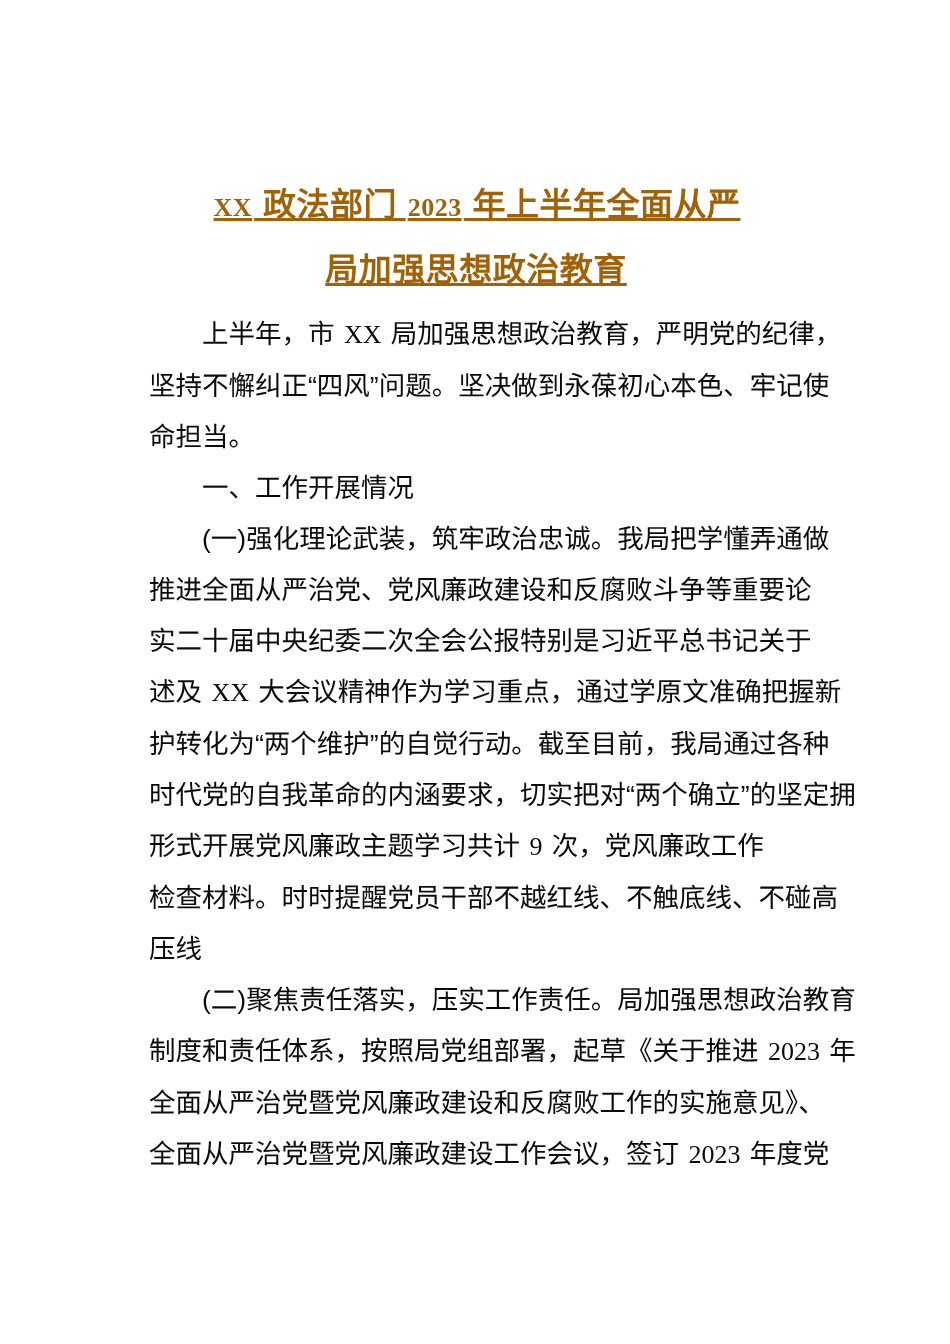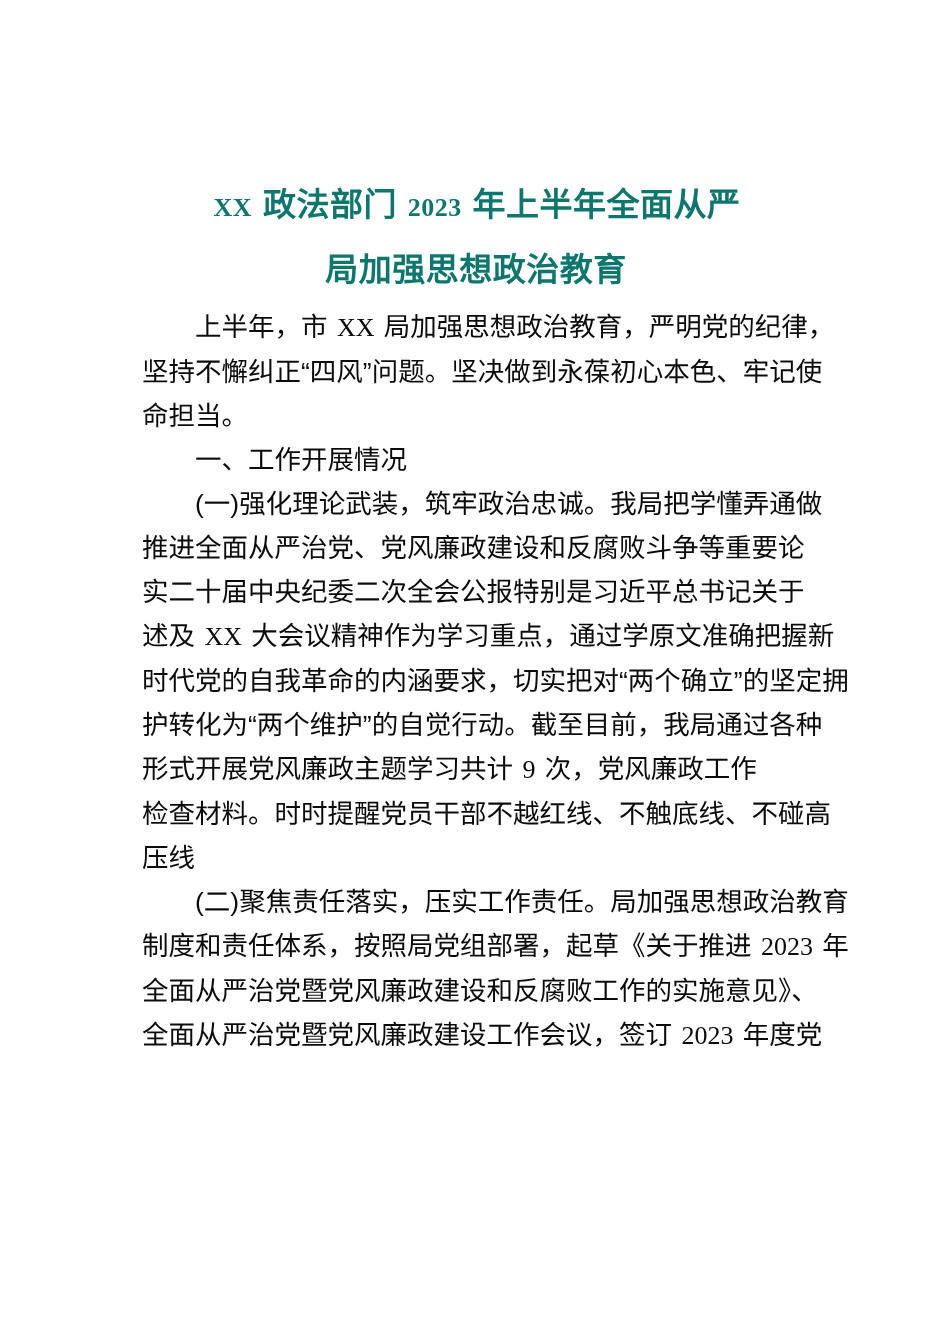--- a/index.html
+++ b/index.html
@@ -20,42 +20,43 @@
   
   .doc-title {
     position: absolute;
     left: 142px;
     top: 152px;
     width: 668px;
     text-align: center;
     font-family: "Liberation Serif", "DejaVu Serif", serif;
     font-size: 33px;
     line-height: 62px;
-    color: #0f766e;
+    color: #a16207;
     letter-spacing: 0.5px;
     white-space: nowrap;
+    text-decoration: underline;
   }
   .doc-title .tline {
     display: block;
   }
 
   
   .body-text {
     position: absolute;
     left: 142px;
     top: 305px;
     width: 670px;
     font-family: "Liberation Sans", "DejaVu Sans", sans-serif;
     font-size: 26.5px;
     line-height: 44px;
     color: #0b0b0b;
   }
 
   .body-text p {
-    margin: 0;
+    margin: 7px;
     padding: 0;
     white-space: nowrap;
   }
 
   
   .lat {
     font-family: "Liberation Serif", "DejaVu Serif", serif;
     font-size: 26px;
     padding: 0 2px;
   }
@@ -72,22 +73,22 @@
 
   <div class="body-text">
     <p>　　上半年，市 <span class="lat">XX</span> 局加强思想政治教育，严明党的纪律，</p>
     <p>坚持不懈纠正“四风”问题。坚决做到永葆初心本色、牢记使</p>
     <p>命担当。</p>
     <p>　　一、工作开展情况</p>
     <p>　　(一)强化理论武装，筑牢政治忠诚。我局把学懂弄通做</p>
     <p>推进全面从严治党、党风廉政建设和反腐败斗争等重要论</p>
     <p>实二十届中央纪委二次全会公报特别是习近平总书记关于</p>
     <p>述及 <span class="lat">XX</span> 大会议精神作为学习重点，通过学原文准确把握新</p>
+    <p>护转化为“两个维护”的自觉行动。截至目前，我局通过各种</p>
     <p>时代党的自我革命的内涵要求，切实把对“两个确立”的坚定拥</p>
-    <p>护转化为“两个维护”的自觉行动。截至目前，我局通过各种</p>
     <p>形式开展党风廉政主题学习共计 <span class="lat">9</span> 次，党风廉政工作</p>
     <p>检查材料。时时提醒党员干部不越红线、不触底线、不碰高</p>
     <p>压线</p>
     <p>　　(二)聚焦责任落实，压实工作责任。局加强思想政治教育</p>
     <p>制度和责任体系，按照局党组部署，起草《关于推进 <span class="lat">2023</span> 年</p>
     <p>全面从严治党暨党风廉政建设和反腐败工作的实施意见》、</p>
     <p>全面从严治党暨党风廉政建设工作会议，签订 <span class="lat">2023</span> 年度党</p>
   </div>
 
 </div>

